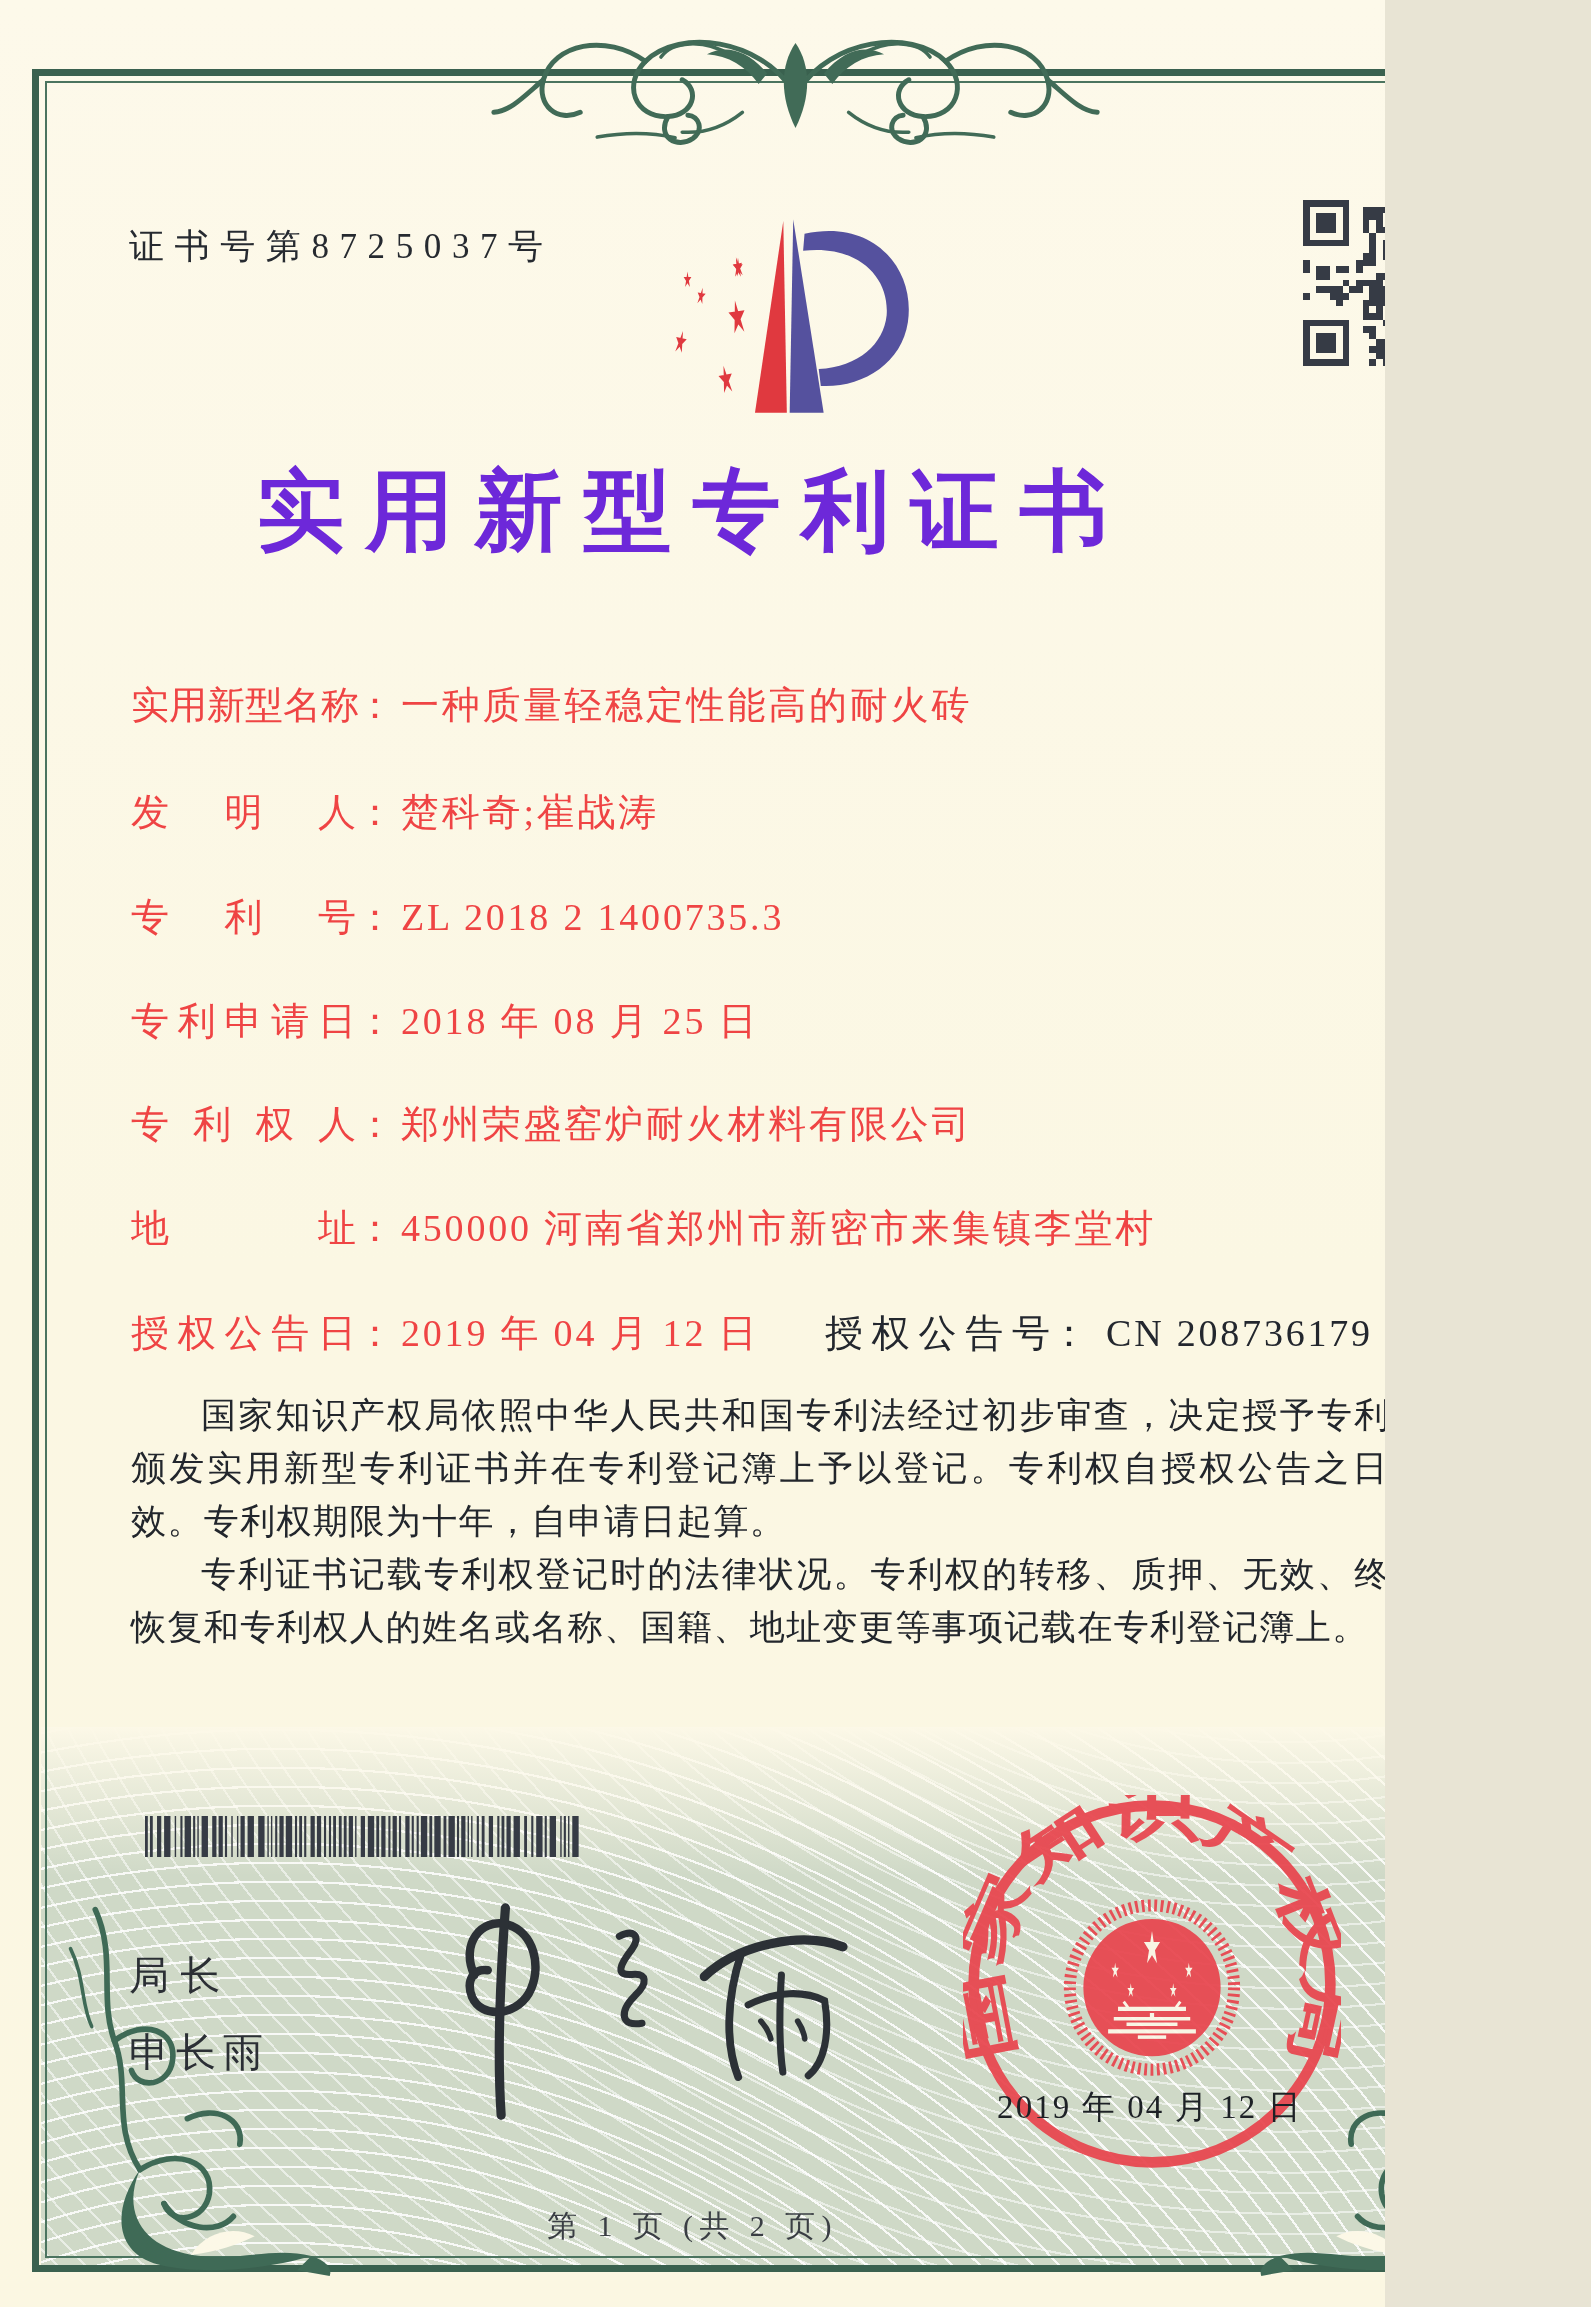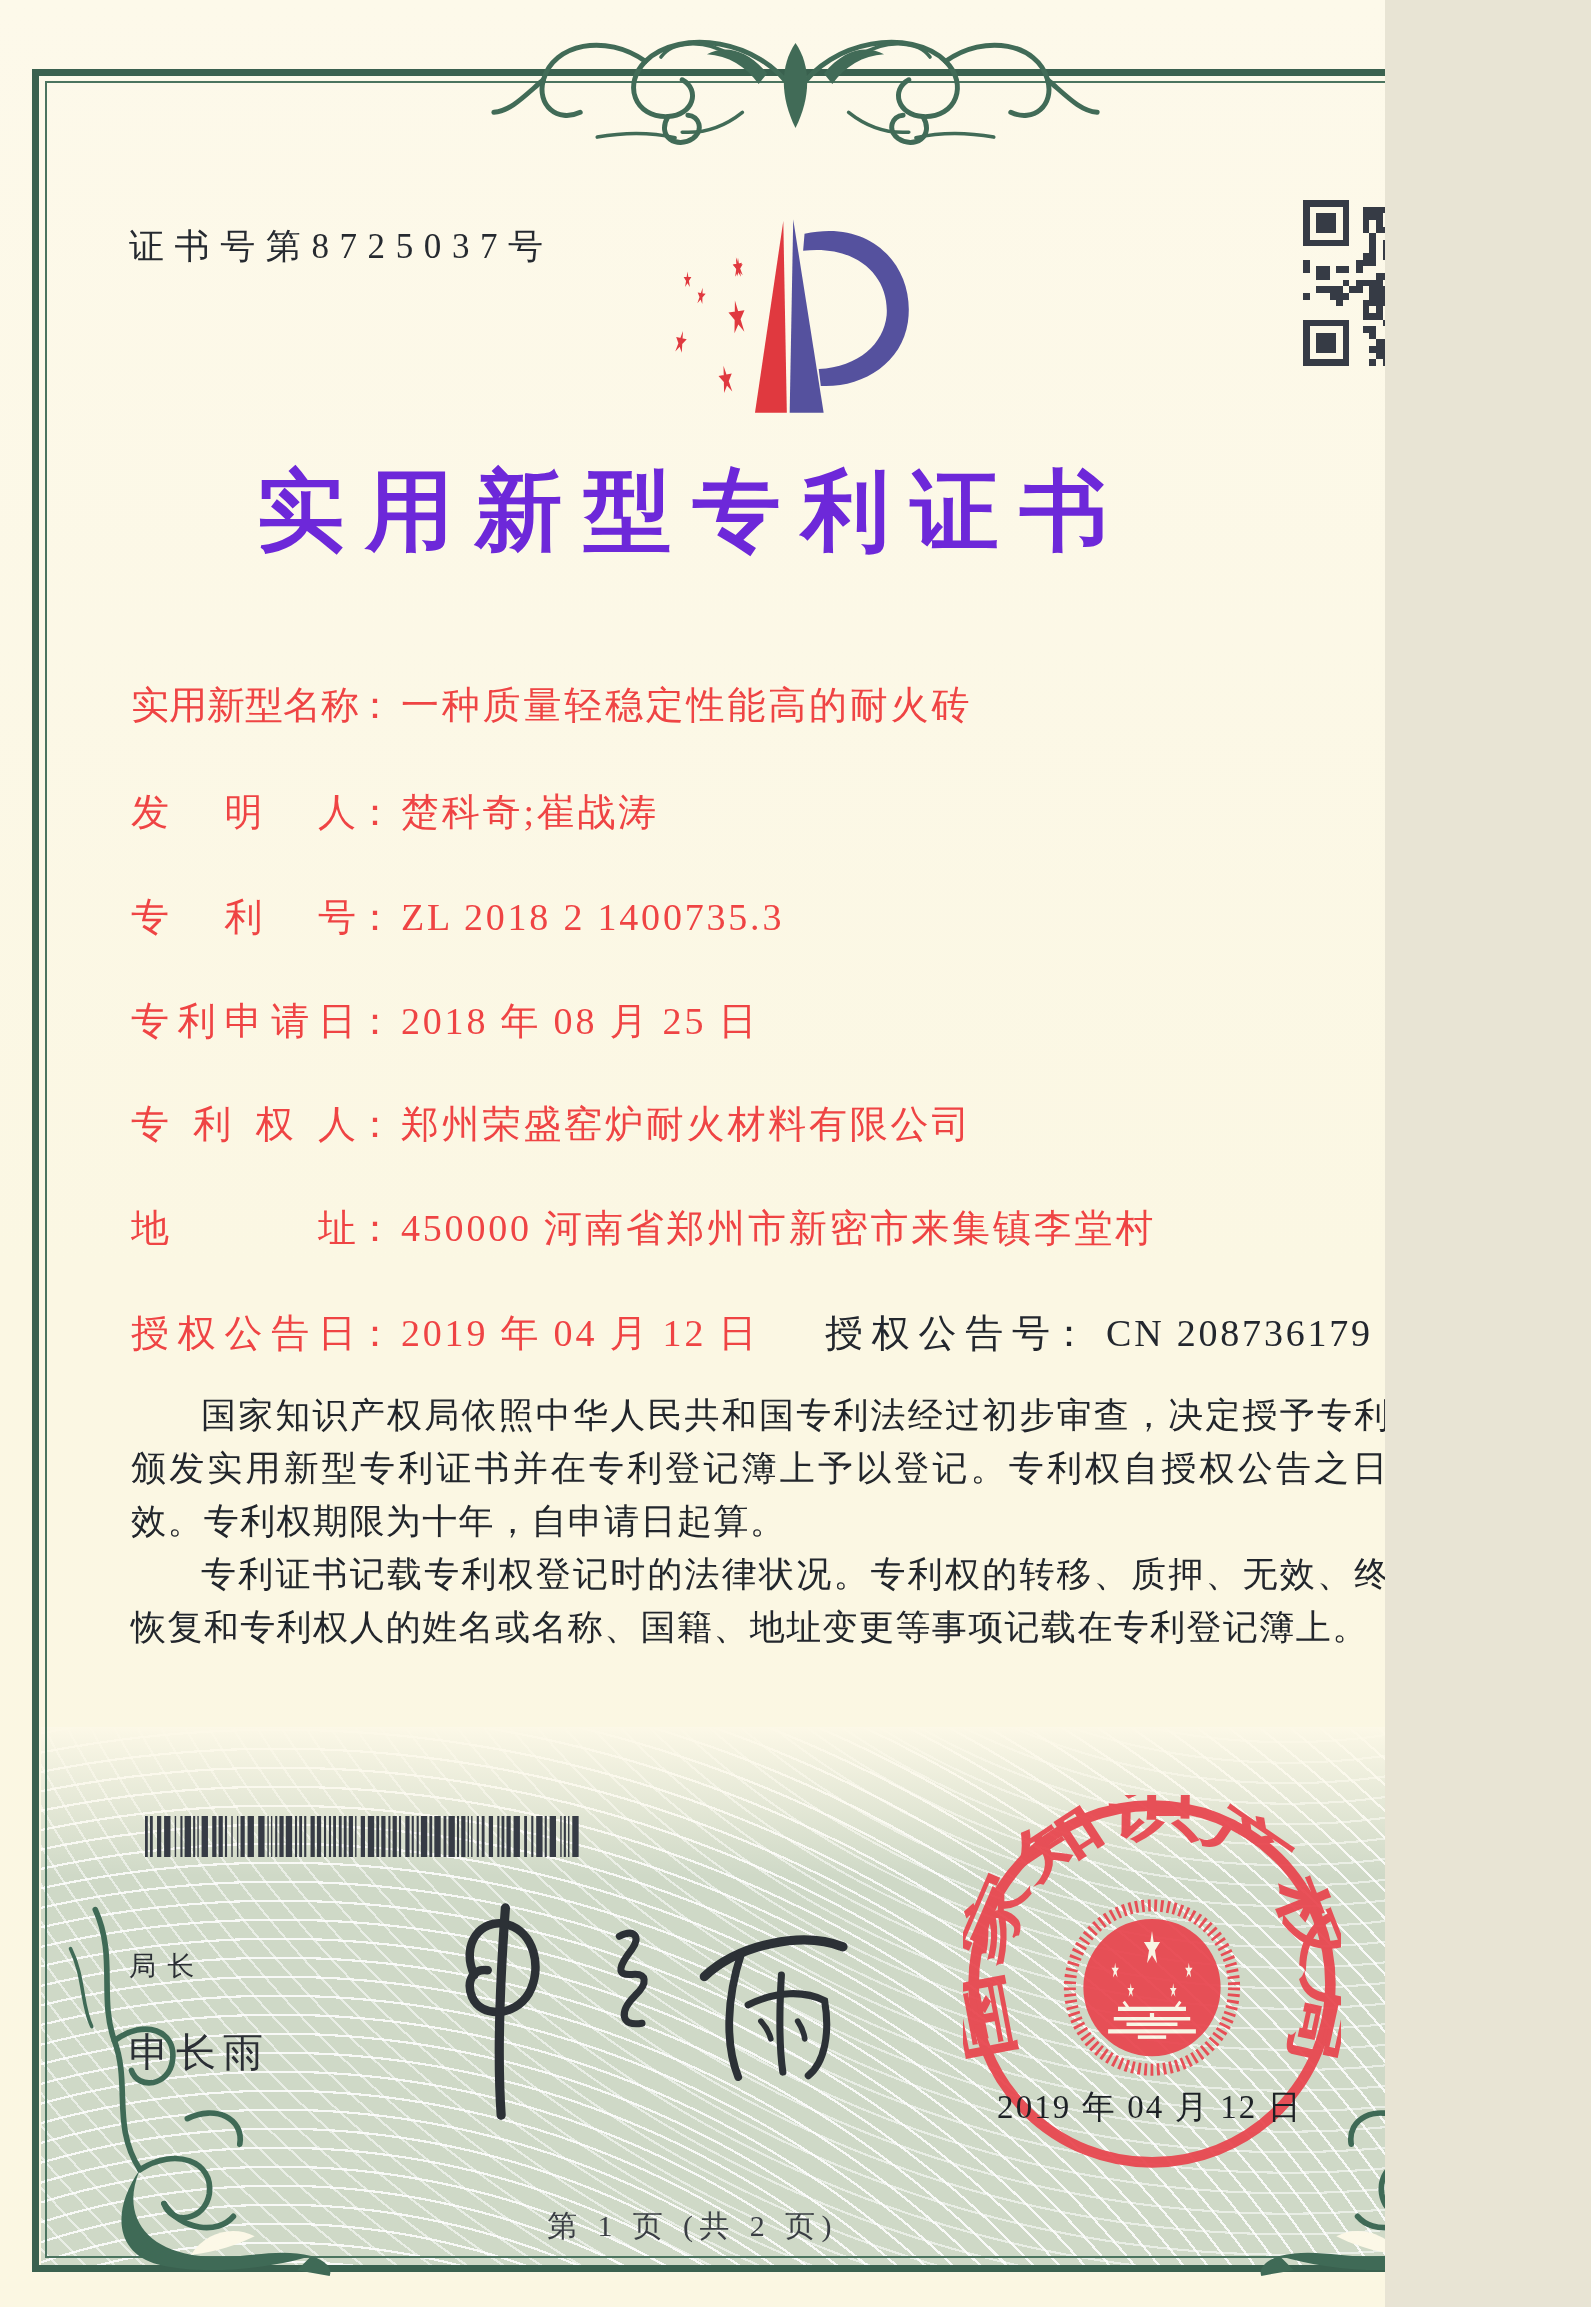--- a/index.html
+++ b/index.html
@@ -29,21 +29,21 @@
   .row{position:absolute;left:131px;font-size:38px;color:#ef4444;white-space:nowrap;}
   .row .lbl{display:inline-block;width:225px;text-align:justify;text-align-last:justify;}
   .row .val{margin-left:7px;letter-spacing:2.8px;}
   .row2{position:absolute;font-size:38px;color:#23272e;white-space:nowrap;}
   
   .body-text{position:absolute;left:131px;top:1389px;width:1334px;font-size:35px;line-height:53px;
              text-align:justify;letter-spacing:1.4px;color:#22262c;}
   .body-text p{margin:0;text-indent:2em;}
   
   .barcode{position:absolute;left:145px;top:1816px;width:440px;height:41px;z-index:1;}
-  .director-label{position:absolute;left:129px;top:1948px;font-size:27px;letter-spacing:11.3px;z-index:2;color:#2b2f35;}
+  .director-label{position:absolute;left:129px;top:1948px;font-size:40px;letter-spacing:11.3px;z-index:2;color:#2b2f35;}
   .director-name{position:absolute;left:129px;top:2025px;font-size:40px;letter-spacing:7px;z-index:2;color:#2b2f35;}
   .signature{position:absolute;left:407px;top:1869px;width:453px;height:276px;z-index:3;}
   .seal{position:absolute;left:963px;top:1795px;width:378px;height:378px;z-index:3;opacity:.93;}
   .seal-date{position:absolute;left:980px;top:2085px;width:340px;text-align:center;font-size:33px;
              letter-spacing:2.1px;color:#1d2126;z-index:4;}
   .footer{position:absolute;left:0;top:2206px;width:100%;text-align:center;font-size:30px;
           letter-spacing:6.4px;color:#3a3e44;z-index:2;}
   .orn-top{position:absolute;left:491px;top:5.7px;width:609px;height:139px;z-index:1;}
   .orn-bl{position:absolute;left:28px;top:1906px;width:306px;height:370px;z-index:1;}
   .orn-br{position:absolute;left:1257px;top:1906px;width:306px;height:370px;z-index:1;transform:scaleX(-1);}

